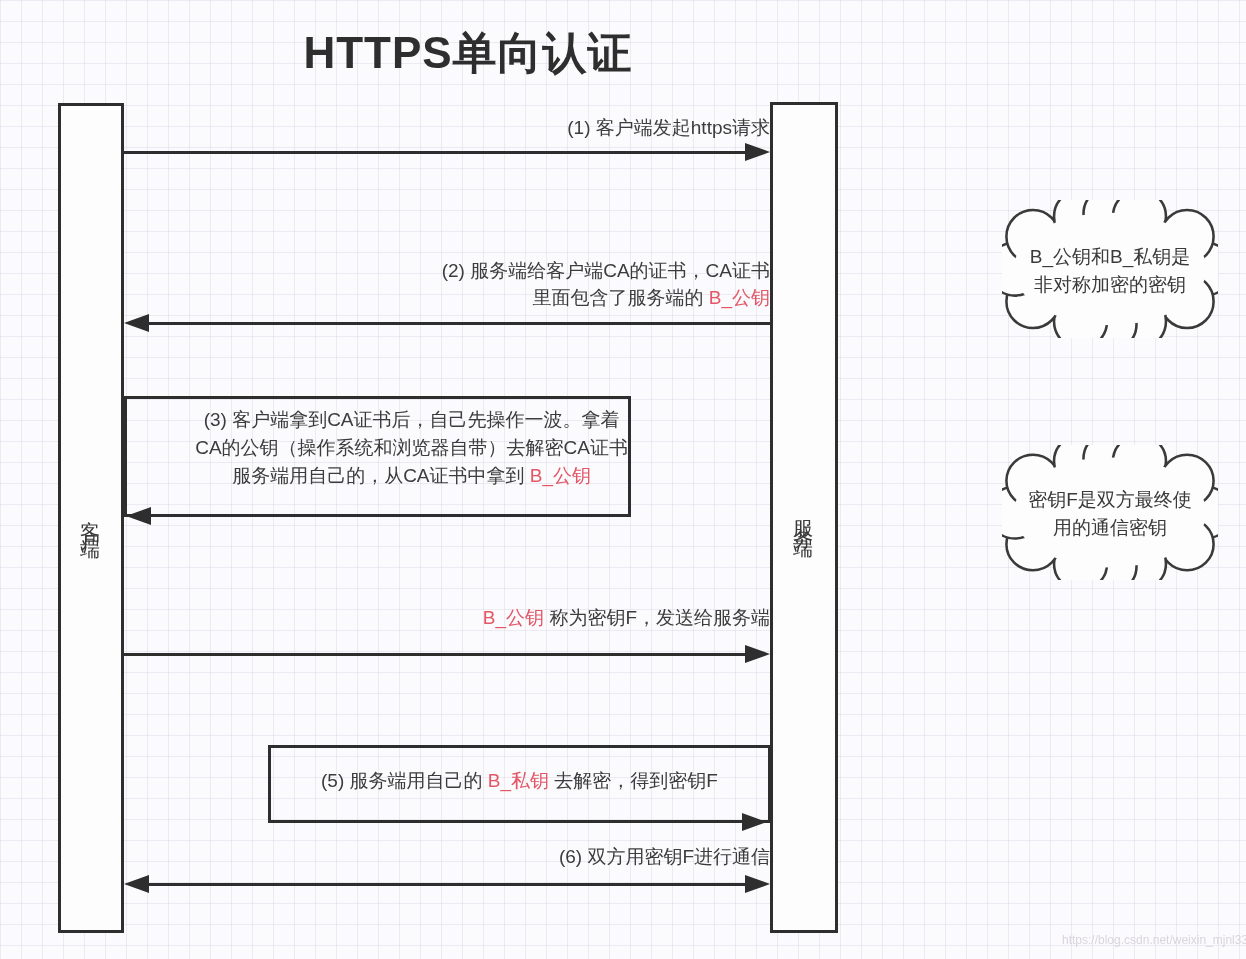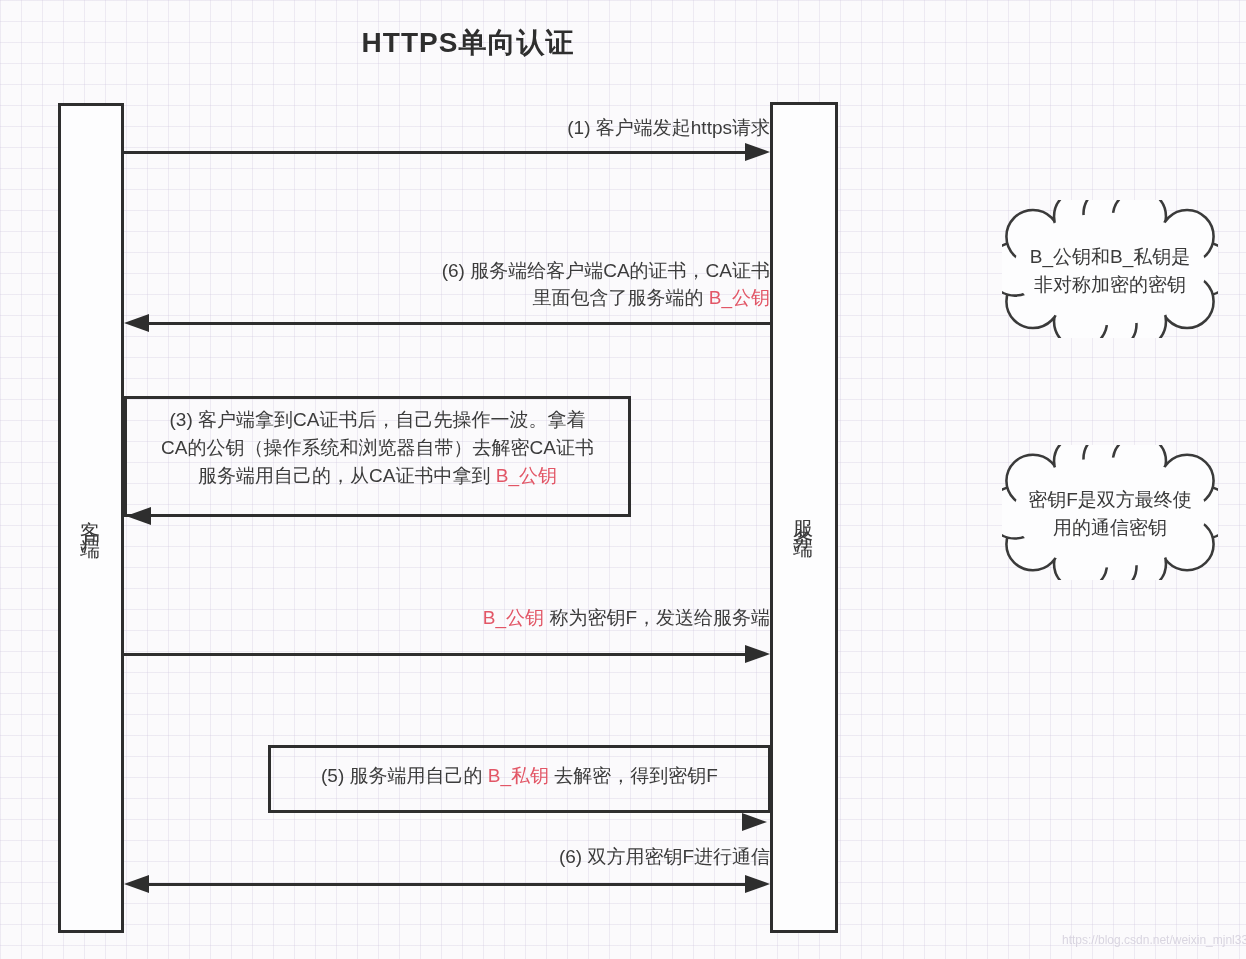--- a/index.html
+++ b/index.html
@@ -10,21 +10,21 @@
     color:#3a3a3a;
     background-color:#fbfafc;
     background-image:
       linear-gradient(to right, rgba(212,203,224,0.35) 1px, transparent 1px),
       linear-gradient(to bottom, rgba(212,203,224,0.35) 1px, transparent 1px);
     background-size:21px 21px;
     overflow:hidden;
   }
   .title{
     position:absolute;left:468px;top:24px;transform:translateX(-50%);
-    font-size:28px;font-weight:700;color:#2e2e2e;letter-spacing:1px;white-space:nowrap;
+    font-size:44px;font-weight:700;color:#2e2e2e;letter-spacing:1px;white-space:nowrap;
   }
   .actor{
     position:absolute;box-sizing:border-box;
     border:3px solid #2e2e2e;background:#fdfdfe;
     display:flex;align-items:center;justify-content:center;
   }
   .actor-label{
     writing-mode:vertical-rl;text-orientation:upright;
     font-size:20px;letter-spacing:9px;color:#3a3a3a;white-space:nowrap;
   }
@@ -67,43 +67,43 @@
     <div class="actor-label">服务端</div>
   </div>
 
   <div class="msg" style="left:124px;top:114px;width:646px;">
     <span>(1) 客户端发起https请求</span>
   </div>
   <div class="hline" style="left:124px;top:151px;width:624px;"></div>
   <div class="head head-right" style="left:745px;top:143px;"></div>
 
   <div class="msg" style="left:124px;top:257px;width:646px;">
-    <span>(6) 服务端给客户端CA的证书，CA证书</span><br>
+    <span>(2) 服务端给客户端CA的证书，CA证书</span><br>
     <span>里面包含了服务端的 </span><span class="red">B_公钥</span>
   </div>
   <div class="hline" style="left:146px;top:322px;width:624px;"></div>
   <div class="head head-left" style="left:124px;top:314px;"></div>
 
-  <div class="stepbox" style="left:124px;top:396px;width:507px;height:121px;padding-bottom:18px;">
+  <div class="stepbox" style="left:124px;top:396px;width:507px;height:121px;padding-bottom:18px;justify-content:flex-end;">
     <div>
       <span>(3) 客户端拿到CA证书后，自己先操作一波。拿着</span><br>
       <span>CA的公钥（操作系统和浏览器自带）去解密CA证书</span><br>
       <span>服务端用自己的，从CA证书中拿到 </span><span class="red">B_公钥</span>
     </div>
   </div>
   <div class="head head-left" style="left:126px;top:507px;"></div>
 
   <div class="msg" style="left:124px;top:577px;width:646px;">
     <br>
     <span class="red">B_公钥</span><span> 称为密钥F，发送给服务端</span>
   </div>
   <div class="hline" style="left:124px;top:653px;width:624px;"></div>
   <div class="head head-right" style="left:745px;top:645px;"></div>
 
-  <div class="stepbox" style="left:268px;top:745px;width:503px;height:68px;padding-bottom:6px;">
+  <div class="stepbox" style="left:268px;top:745px;width:503px;height:78px;padding-bottom:6px;">
     <div>
       <span>(5) 服务端用自己的 </span><span class="red">B_私钥</span><span> 去解密，得到密钥F</span>
     </div>
   </div>
   <div class="head head-right" style="left:742px;top:813px;"></div>
 
   <div class="msg" style="left:124px;top:843px;width:646px;">
     <span>(6) 双方用密钥F进行通信</span>
   </div>
   <div class="hline" style="left:146px;top:883px;width:602px;"></div>

